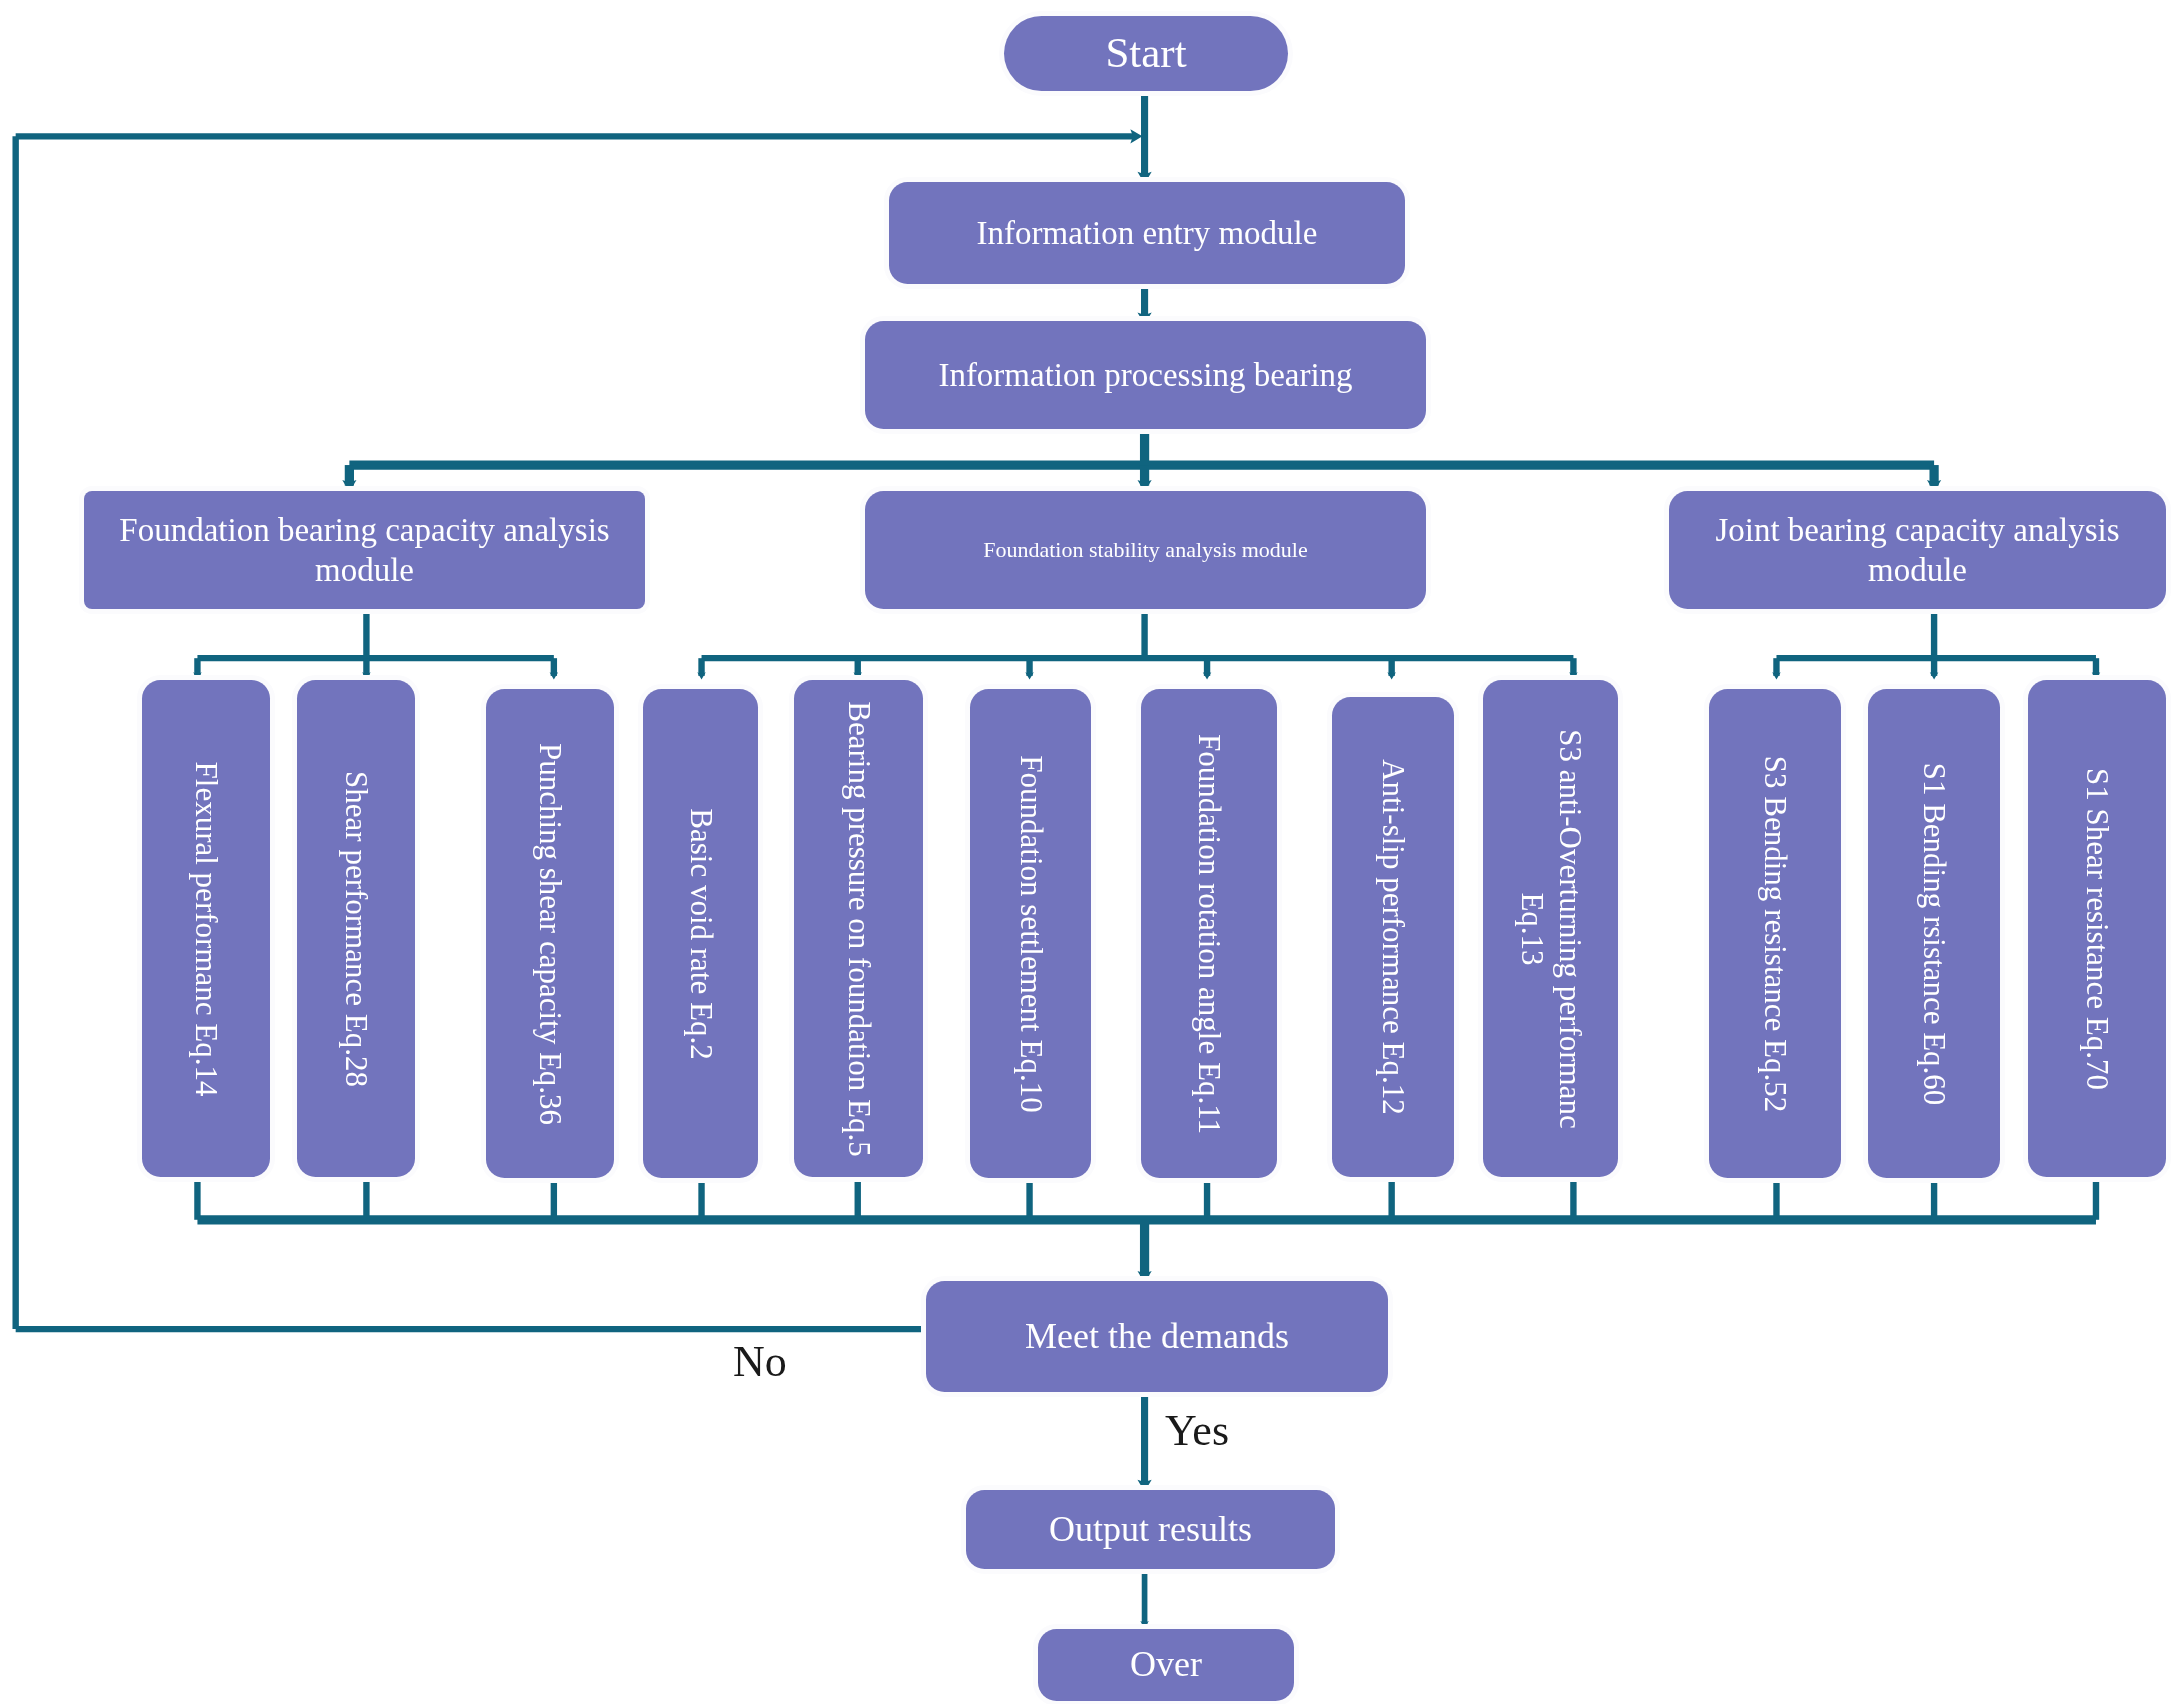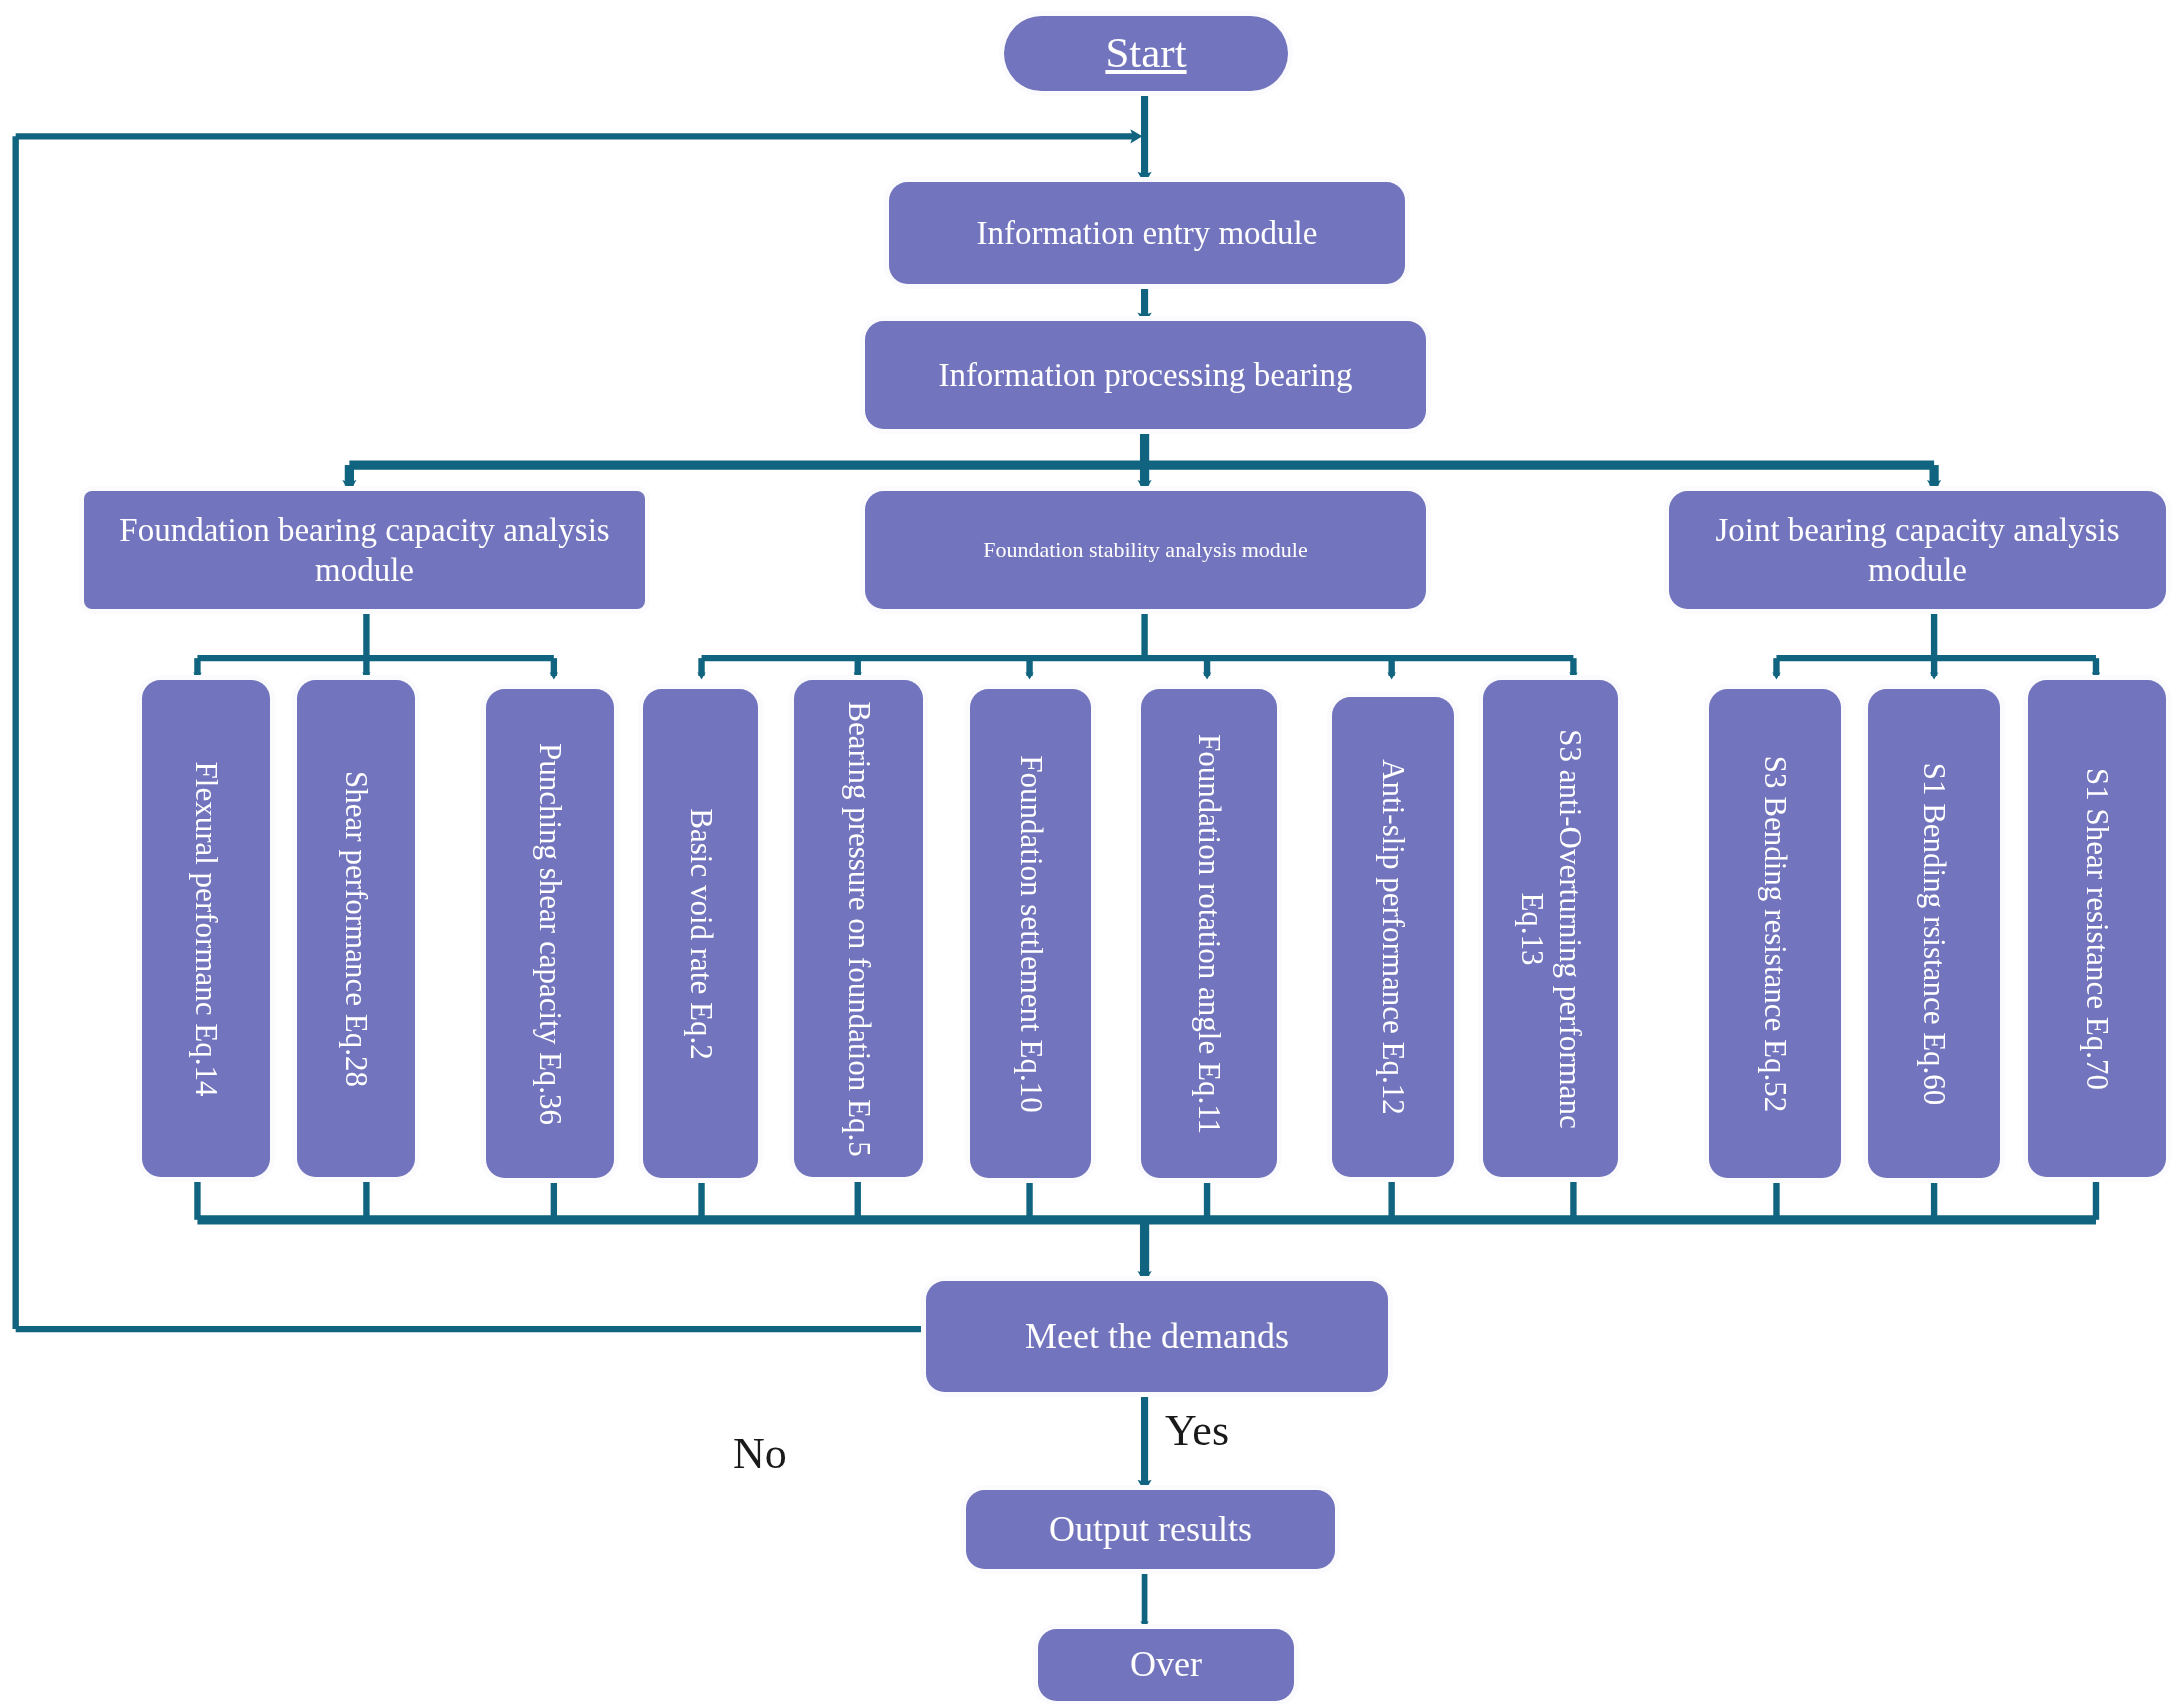--- a/index.html
+++ b/index.html
@@ -118,21 +118,21 @@
       <path d="M1612,1960 L1612,2092" stroke-width="10" marker-end="url(#ahbig)"></path>
 
       <path d="M1612,2216 L1612,2288" stroke-width="8" marker-end="url(#ah)"></path>
 
       <path d="M1300,1872 L22,1872" stroke-width="9"></path>
       <path d="M22,1872 L22,192" stroke-width="9"></path>
       <path d="M22,192 L1600,192" stroke-width="9" marker-end="url(#ahbig)"></path>
     </g>
   </svg>
 
-  <div class="node pill" style="left:1004px;top:15.6px;width:284px;height:75px;font-size:43px;text-decoration:underline;">
+  <div class="node pill" style="left:1004px;top:15.6px;width:284px;height:75px;font-size:43px;">
     <span class="txt">Start</span>
   </div>
 
   <div class="node" style="left:889px;top:182px;width:516px;height:102px;font-size:33px;">
     <span class="txt">Information entry module</span>
   </div>
 
   <div class="node" style="left:865px;top:321px;width:561px;height:108px;font-size:33px;">
     <span class="txt">Information processing bearing</span>
   </div>
@@ -202,18 +202,18 @@
   </div>
 
   <div class="node" style="left:966px;top:1490px;width:369px;height:79px;font-size:36px;">
     <span class="txt">Output results</span>
   </div>
 
   <div class="node" style="left:1038px;top:1629px;width:256px;height:72px;font-size:36px;">
     <span class="txt">Over</span>
   </div>
 
-  <div class="edge-label" style="left:733px;top:1428px;font-size:44px;">No</div>
+  <div class="edge-label" style="left:733px;top:1336px;font-size:44px;">No</div>
 
   <div class="edge-label" style="left:1165px;top:1405px;font-size:44px;">Yes</div>
 
 </div>
 
 
 </body></html>

